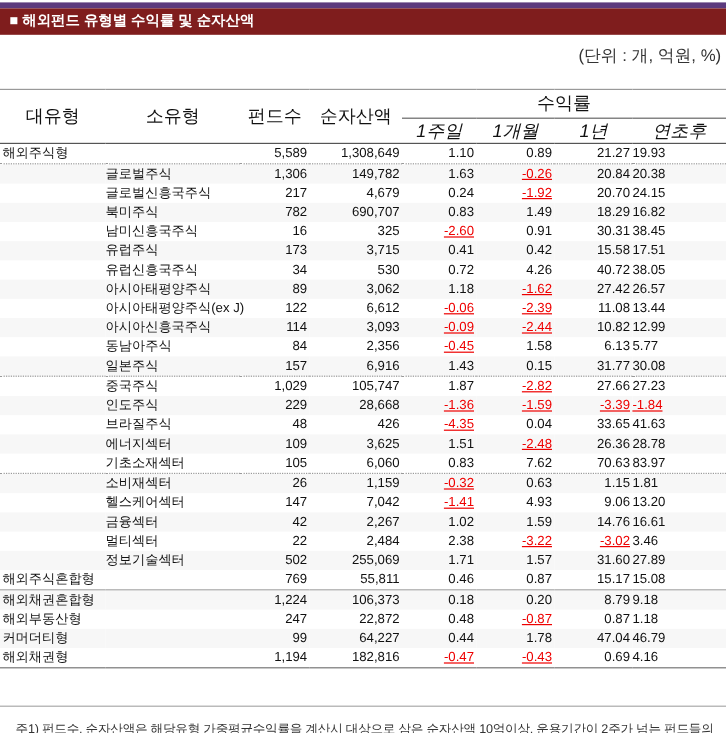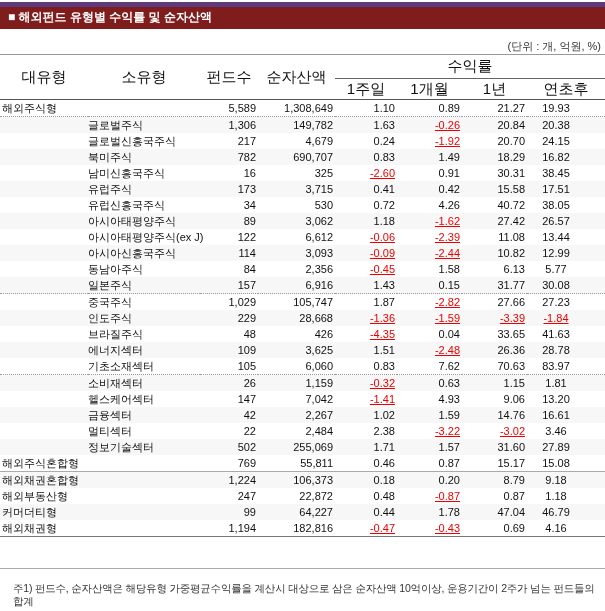--- a/index.html
+++ b/index.html
@@ -10,45 +10,45 @@
     color:#222; overflow:hidden;
   }
   .banner { margin-top:2px; }
   .banner-top { height:5px; background:#5c3a7d; }
   .banner-main {
     height:22px; background:#7f1d1d; color:#fff;
     font-size:12px; font-weight:bold; line-height:21px; padding-left:8px;
     letter-spacing:0px;
   }
   .unit-row {
-    text-align:right; font-size:11px; color:#333;
-    margin:11px 4px 1px 0; height:13px; line-height:13px;
+    text-align:right; font-size:14px; color:#333;
+    margin:11px 4px 21px 0; height:13px; line-height:13px;
   }
   table {
     width:605px; border-collapse:collapse; table-layout:fixed;
     border-top:1px solid #999;
   }
   thead th {
     font-weight:normal; font-size:15px; color:#111; text-align:center;
     vertical-align:middle;
   }
   thead tr.h1 th { height:24px; }
-  thead tr.h2 th { height:21px; }
+  thead tr.h2 th { height:21px;font-style:italic; }
   thead th.span2 { border-bottom:1px solid #555; }
   thead th.returns-group { border-bottom:1px solid #666; }
   thead tr.h2 th { border-bottom:1px solid #555; }
   tbody td {
     height:16px; font-size:11px; line-height:16px; color:#111;
     white-space:nowrap; overflow:visible;
   }
   tbody tr:nth-child(even) { background:#f7f7f7; }
   .c1 { text-align:left; padding-left:2px; }
   .c2 { text-align:left; }
   .c3,.c4,.c5,.c6,.c7 { text-align:right; padding-right:2px; }
-  .c8 { text-align:center; padding-right:20px; }
+  .c8 { text-align:left; padding-right:20px; }
   td.neg { color:#ee0000;text-decoration:underline; }
   tr.divider-dotted td { border-bottom:1px dotted #999; }
   tr.divider-solid td { border-bottom:1px solid #aaa; }
   tbody tr:last-child td { border-bottom:1px solid #777; }
   .foot-sep { border-top:1px solid #aaa; margin-top:31px; }
   .footnote {
     font-size:10.5px; color:#333; padding:13px 6px 0 13px;
     line-height:13px; letter-spacing:-0.2px;
   }
 </style>

